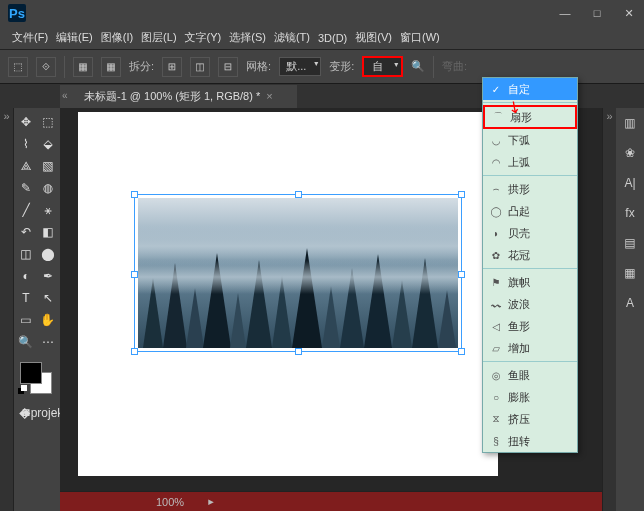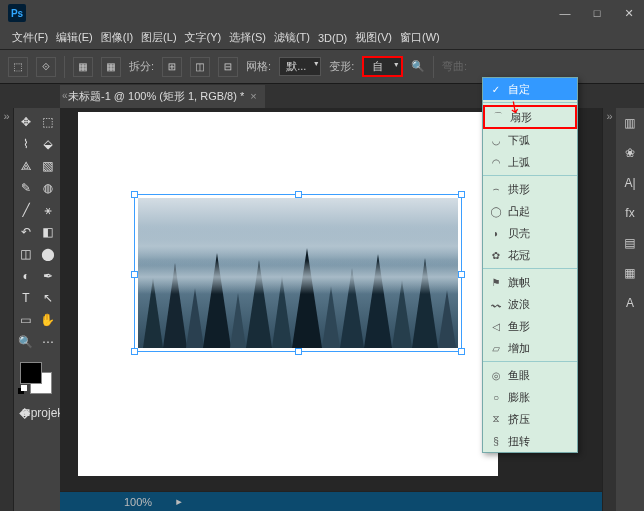--- a/index.html
+++ b/index.html
@@ -1,32 +1,32 @@
 <!DOCTYPE html>
 <html><head>
 <meta charset="utf-8">
 <style>
 *{margin:0;padding:0;box-sizing:border-box;font-family:"Microsoft YaHei",sans-serif;font-size:11px;user-select:none}
 body{width:644px;height:511px;background:#323232;overflow:hidden;position:relative}
 .titlebar{height:26px;background:#424242;display:flex;align-items:center;padding:0 8px}
-.ps-logo{width:18px;height:18px;background:#001e36;color:#31a8ff;font-weight:bold;font-size:10px;display:flex;align-items:center;justify-content:center;border-radius:2px;margin-right:10px}
+.ps-logo{width:18px;height:18px;background:#001e36;color:#31a8ff;font-weight:bold;font-size:13px;display:flex;align-items:center;justify-content:center;border-radius:2px;margin-right:10px}
 .win-controls{margin-left:auto;display:flex;gap:18px;color:#ccc}
 .win-btn{width:14px;text-align:center;cursor:pointer}
 .menubar{height:24px;background:#424242;display:flex;align-items:center;padding:0 8px;color:#ddd;border-bottom:1px solid #222}
 .menu-item{padding:2px 4px;cursor:pointer}
 .optbar{height:34px;background:#424242;display:flex;align-items:center;padding:0 8px;color:#ccc;gap:8px;border-bottom:1px solid #1a1a1a;position:relative}
 .opt-icn{width:20px;height:20px;border:1px solid #555;display:flex;align-items:center;justify-content:center;font-size:10px}
 .opt-sep{width:1px;height:22px;background:#555}
 .opt-lbl{color:#bbb}
 .opt-drop{background:#2a2a2a;border:1px solid #555;padding:1px 14px 1px 6px;position:relative;min-width:30px}
 .opt-drop::after{content:"▾";position:absolute;right:2px;top:1px;font-size:8px}
 .warp-box{border:2px solid red;padding:1px 18px 1px 8px;background:#2a2a2a;position:relative;min-width:40px}
 .warp-box::after{content:"▾";position:absolute;right:3px;top:2px;font-size:8px}
 .tabrow{height:24px;background:#323232;display:flex;align-items:center;padding-left:60px}
-.doctab{background:#424242;color:#ddd;padding:4px 8px;display:flex;align-items:center;gap:6px;font-size:10px}
+.doctab{background:#424242;color:#ddd;padding:4px 24px;display:flex;align-items:center;gap:6px;font-size:10px}
 .doctab .x{color:#999;cursor:pointer}
 .workspace{position:absolute;top:108px;left:0;right:0;bottom:0;display:flex}
 .left-strip{width:14px;background:#323232;border-right:1px solid #222;color:#999;text-align:center;padding-top:2px}
 .toolbox{width:46px;background:#424242;display:flex;flex-wrap:wrap;padding:4px 2px;gap:2px;align-content:flex-start}
 .tool{width:20px;height:20px;display:flex;align-items:center;justify-content:center;color:#ddd;font-size:12px;cursor:pointer}
 .swatches{width:42px;margin-top:6px;position:relative;height:40px}
 .sw-bg{position:absolute;width:22px;height:22px;background:#fff;border:1px solid #888;left:14px;top:12px}
 .sw-fg{position:absolute;width:22px;height:22px;background:#000;border:1px solid #888;left:4px;top:2px}
 .mini{width:10px;height:10px;display:flex;position:absolute;left:2px;top:28px}
 .mini div{width:6px;height:6px}
@@ -34,21 +34,21 @@
 .canvas{position:absolute;left:18px;top:4px;width:420px;height:364px;background:#fff}
 .img{position:absolute;left:60px;top:86px;width:320px;height:150px;background:linear-gradient(180deg,#d4dde4 0%,#9fb5c4 25%,#6b8a9e 45%,#2f4a5c 100%);overflow:hidden}
 .trees{position:absolute;bottom:0;left:0;right:0;height:100px}
 .tree{position:absolute;bottom:0;width:0;height:0;border-style:solid}
 .fog{position:absolute;left:0;right:0;background:linear-gradient(180deg,rgba(210,220,228,0) 0%,rgba(190,205,215,0.75) 50%,rgba(210,220,228,0) 100%)}
 .sel-box{position:absolute;border:1px solid #3b9eff}
 .handle{position:absolute;width:7px;height:7px;background:#fff;border:1px solid #3b9eff}
 .right-strip{width:14px;background:#323232;border-left:1px solid #222;color:#999;text-align:center;padding-top:2px}
 .right-panel{width:28px;background:#424242;display:flex;flex-direction:column;align-items:center;padding-top:6px;gap:12px;color:#ccc}
 .rp-it{width:18px;height:18px;display:flex;align-items:center;justify-content:center;font-size:12px;cursor:pointer}
-.statusbar{position:absolute;bottom:0;left:60px;right:42px;height:20px;background:#0c4a6e;color:#bbb;display:flex;align-items:center;gap:20px;padding-left:64px;border-top:1px solid #222;font-size:10px}
+.statusbar{position:absolute;bottom:0;left:60px;right:42px;height:20px;background:#7f1d1d;color:#bbb;display:flex;align-items:center;gap:20px;padding-left:96px;border-top:1px solid #222;font-size:10px}
 .warp-menu{position:absolute;left:482px;top:77px;width:96px;background:#d8ede0;border:1px solid #7aa;z-index:100;box-shadow:2px 2px 6px rgba(0,0,0,0.4)}
 .wm-it{height:22px;display:flex;align-items:center;padding:0 6px;gap:5px;color:#333;cursor:pointer;font-size:11px}
 .wm-it.sel{background:#3399ff;color:#fff}
 .wm-it.hl{border:2px solid red;height:24px}
 .wm-sep{height:1px;background:#9cc;margin:2px 0}
 .wm-icn{width:14px;height:12px;display:inline-flex;align-items:center;justify-content:center;font-size:10px;color:#555}
 .wm-it.sel .wm-icn{color:#fff}
 .arrow-red{position:absolute;left:508px;top:97px;z-index:101;color:red;font-size:16px;transform:rotate(35deg)}
 .collapse-l{position:absolute;left:62px;top:90px;color:#999;font-size:10px}
 </style>

